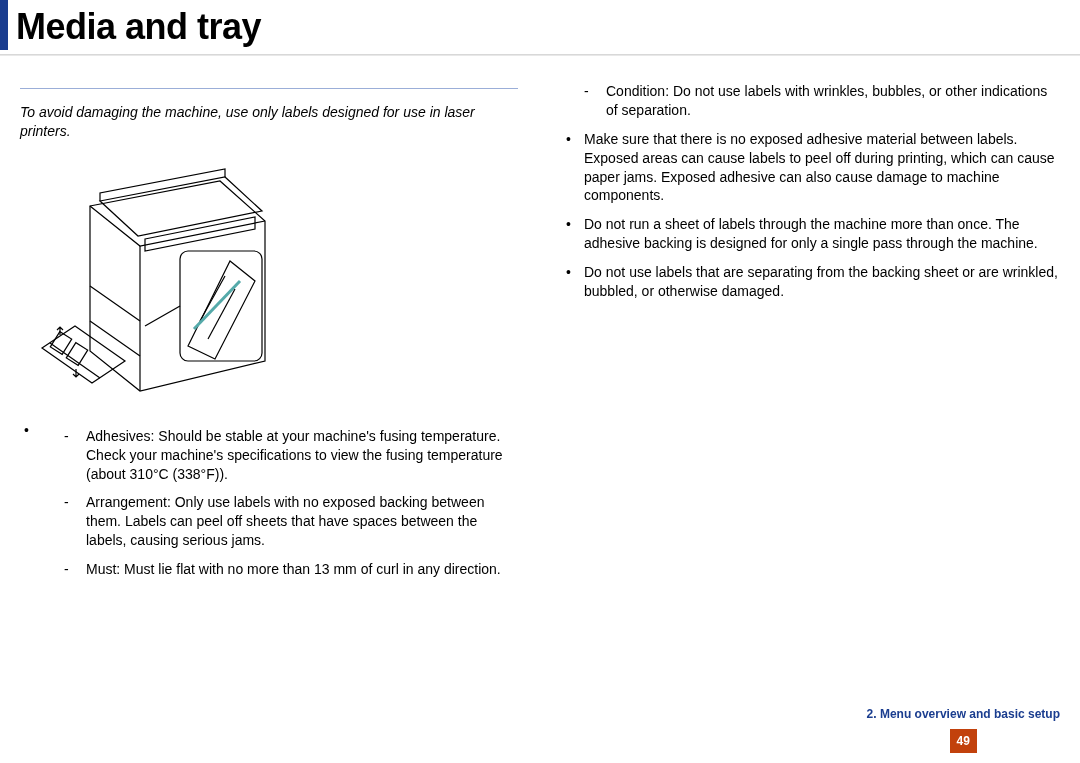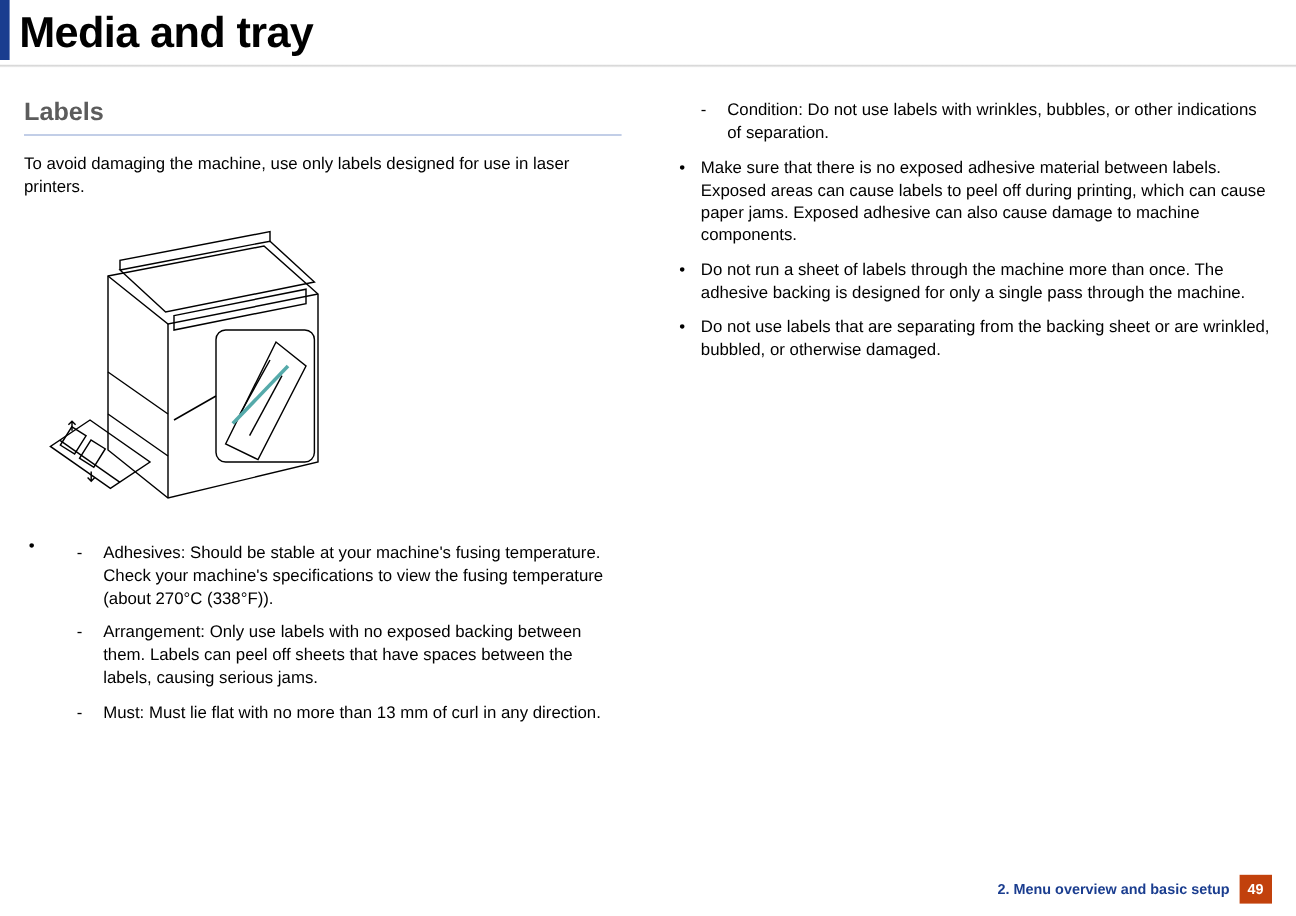--- a/index.html
+++ b/index.html
@@ -40,20 +40,21 @@
   }
   .section-rule {
     height: 1px;
     background: #9baed8;
     margin: 6px 0 14px 0;
   }
   .intro {
     font-size: 14px;
     line-height: 1.35;
     margin-bottom: 10px;
+    font-style: italic;
   }
   .printer-figure {
     width: 260px;
     height: 260px;
     margin: 10px 0 10px 10px;
     position: relative;
   }
   .bullet-list { list-style: none; }
   .bullet-list > li {
     font-size: 14px;
@@ -73,20 +74,21 @@
   }
   .dash-mark { width: 22px; flex: 0 0 22px; }
   .bold { font-weight: 400; }
   .footer {
     position: absolute;
     bottom: 10px;
     right: 20px;
     display: flex;
     align-items: center;
     gap: 8px;
+    flex-direction: column;
   }
   .footer-text {
     font-size: 12px;
     font-weight: 700;
     color: #1a3d8f;
   }
   .page-number {
     background: #c2410c;
     color: #fff;
     font-weight: 700;
@@ -98,21 +100,20 @@
 <body>
 
 <div class="page-header">
   <h1 class="page-title">Media and tray</h1>
 </div>
 <div class="header-rule"></div>
 
 <div class="columns">
 
   <div class="col-left">
-    <h2 class="section-title">Labels</h2>
     <div class="section-rule"></div>
     <p class="intro">To avoid damaging the machine, use only labels designed for use in laser printers.</p>
 
     <div class="printer-figure">
       <svg viewBox="0 0 260 260">
         <g fill="none" stroke="#000" stroke-width="1.2">
 
           <path d="M60 55 L190 30 L235 70 L235 210 L110 240 L60 200 Z"></path>
           <path d="M60 55 L110 95 L235 70"></path>
           <path d="M110 95 L110 240"></path>
@@ -143,21 +144,21 @@
       </svg>
     </div>
 
     <ul class="bullet-list">
       <li>
         <span class="bullet-mark">•</span>
         <div style="flex:1">
           <ul class="dash-list">
             <li>
               <span class="dash-mark">-</span>
-              <div style="flex:1"><span class="bold">Adhesives:</span><span> Should be stable at your machine's fusing temperature. Check your machine's specifications to view the fusing temperature (about 270°C (338°F)).</span></div>
+              <div style="flex:1"><span class="bold">Adhesives:</span><span> Should be stable at your machine's fusing temperature. Check your machine's specifications to view the fusing temperature (about 310°C (338°F)).</span></div>
             </li>
             <li>
               <span class="dash-mark">-</span>
               <div style="flex:1"><span class="bold">Arrangement:</span><span> Only use labels with no exposed backing between them. Labels can peel off sheets that have spaces between the labels, causing serious jams.</span></div>
             </li>
             <li>
               <span class="dash-mark">-</span>
               <div style="flex:1"><span class="bold">Must:</span><span> Must lie flat with no more than 13 mm of curl in any direction.</span></div>
             </li>
           </ul>

